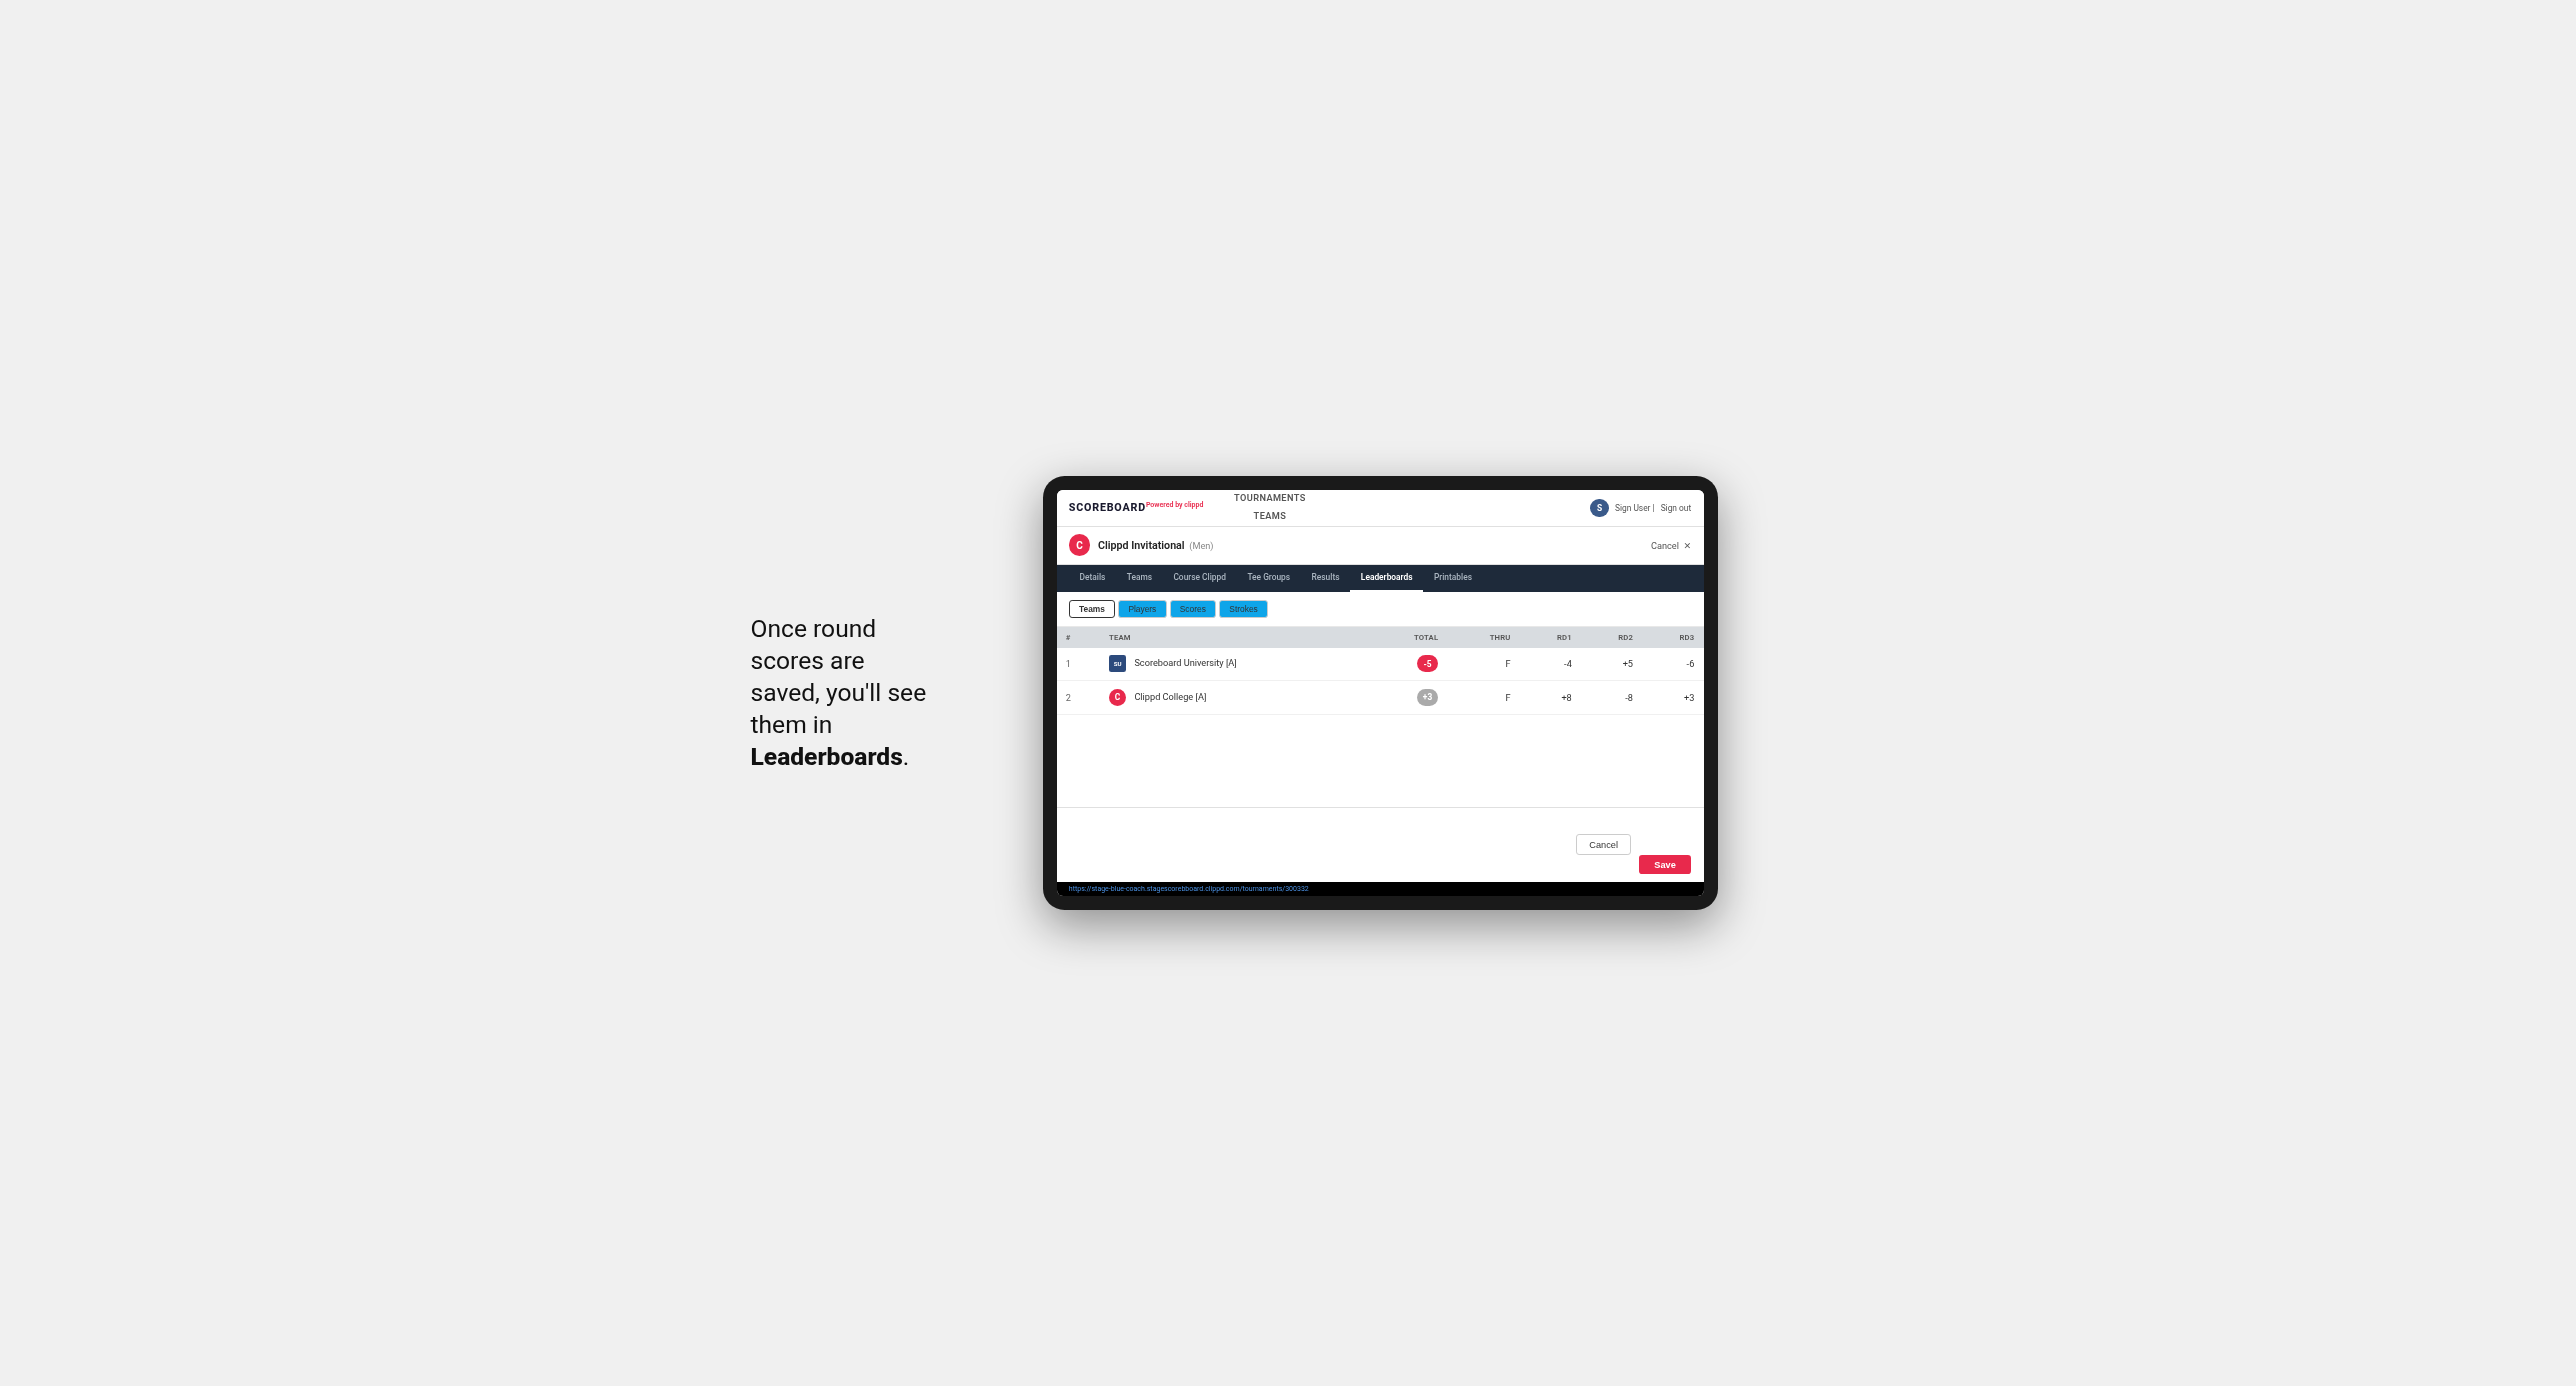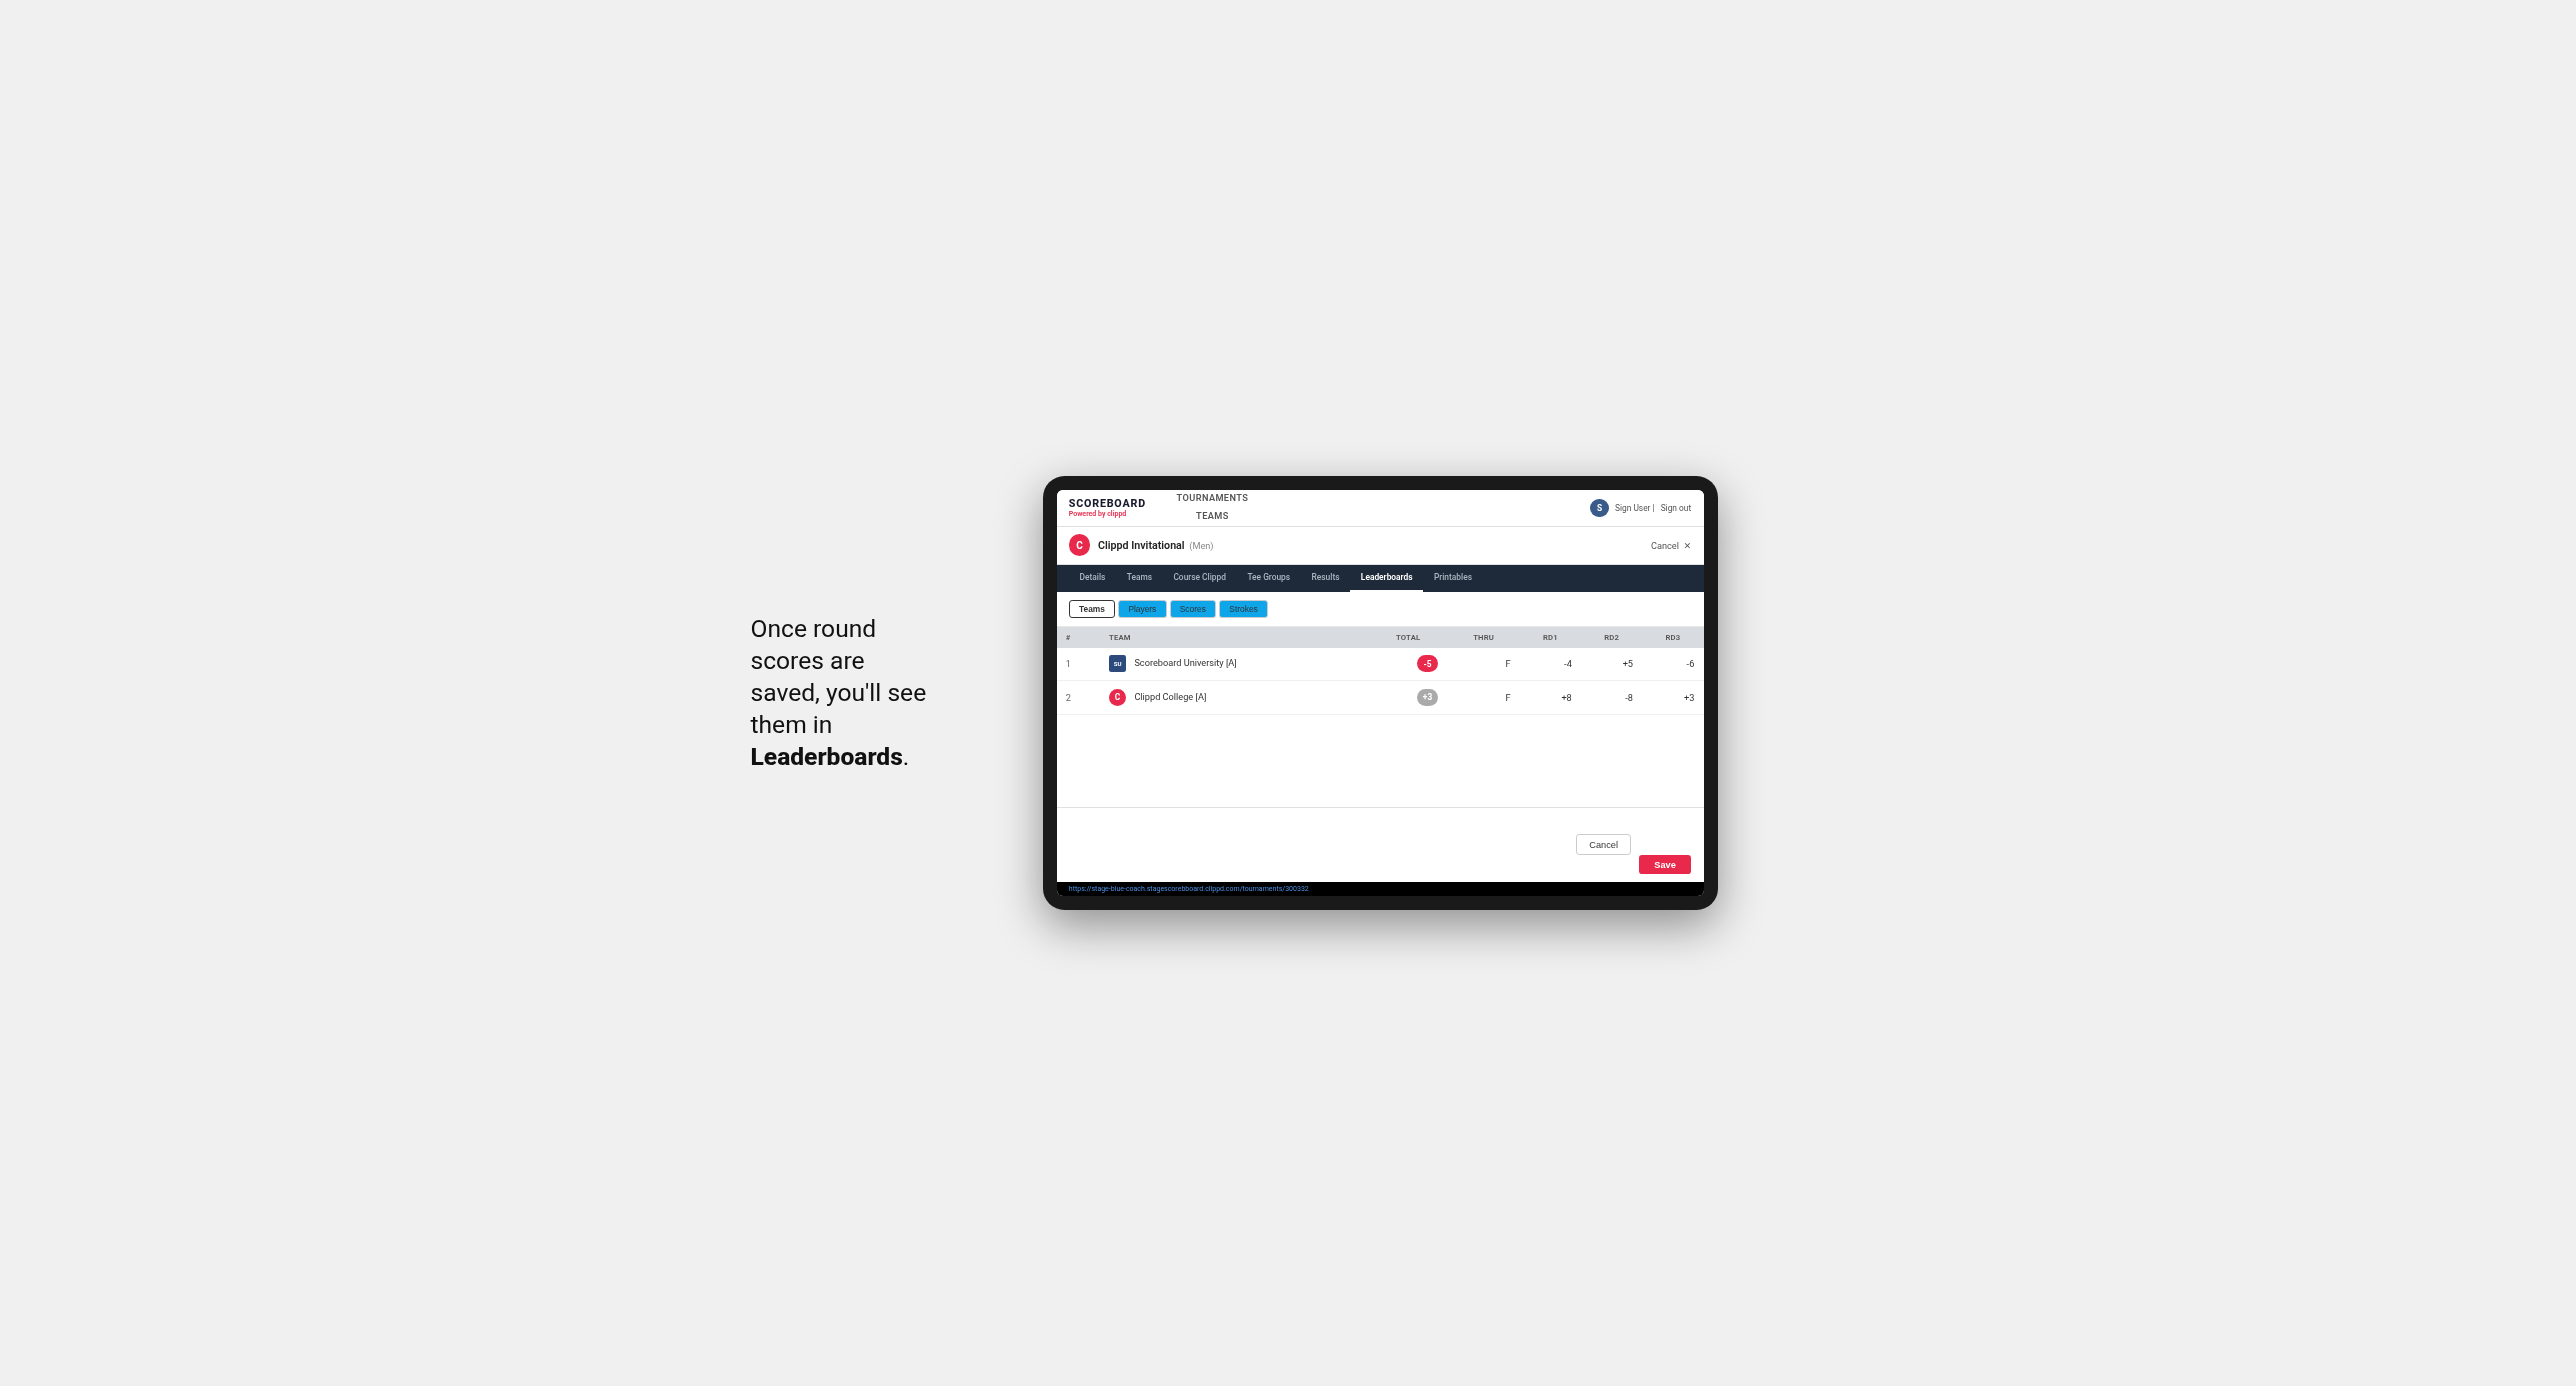--- a/index.html
+++ b/index.html
@@ -48,21 +48,21 @@
     .top-nav {
       background: #fff;
       border-bottom: 0.8px solid #e0e0e0;
       display: flex;
       align-items: center;
       padding: 0 12.3px;
       height: 37px;
     }
     .logo-area {
       display: flex;
-      flex-direction: column;
+      flex-direction: row;
       margin-right: 18.4px;
     }
     .logo-title {
       font-size: 10.7px;
       font-weight: 800;
       letter-spacing: 0.8px;
       color: #1a1a2e;
       text-transform: uppercase;
     }
     .logo-sub {
@@ -216,21 +216,21 @@
     thead th {
       font-size: 7.7px;
       font-weight: 600;
       color: #555;
       padding: 6.1px 9.2px;
       text-align: left;
       text-transform: uppercase;
       letter-spacing: 0.2px;
     }
     thead th.right {
-      text-align: center;
+      text-align: right;
     }
     tbody tr {
       border-bottom: 0.8px solid #f0f0f0;
     }
     tbody td {
       padding: 7.7px 9.2px;
       font-size: 9.2px;
       color: #333;
     }
     tbody td.right {

